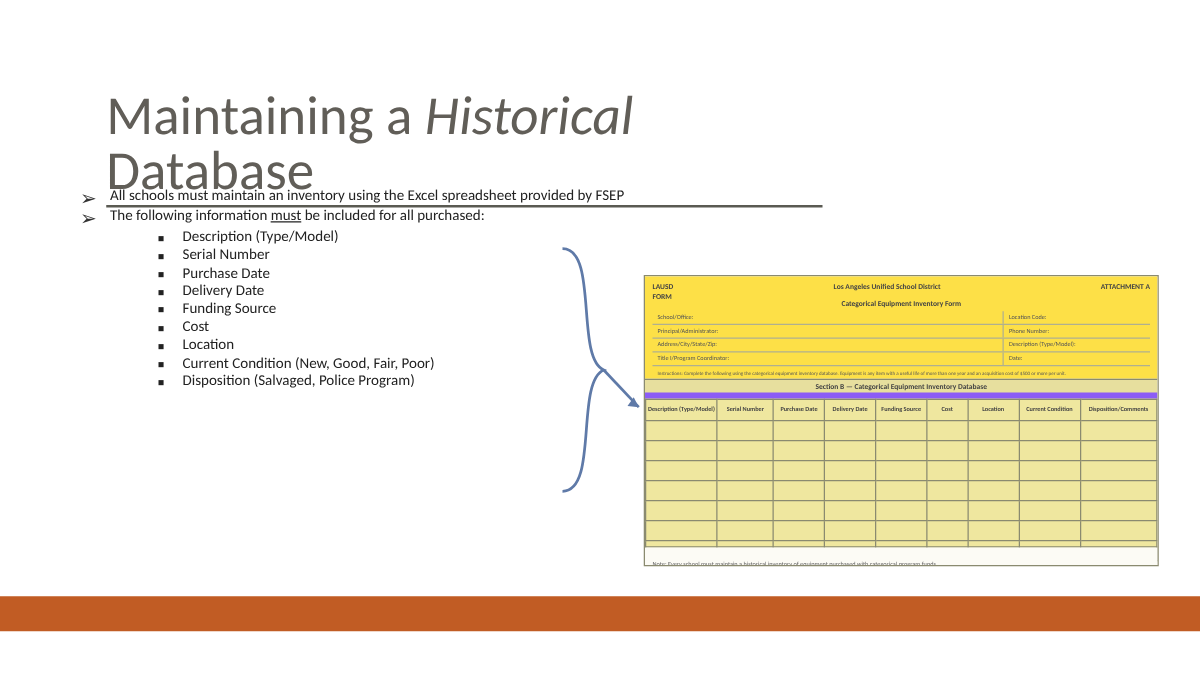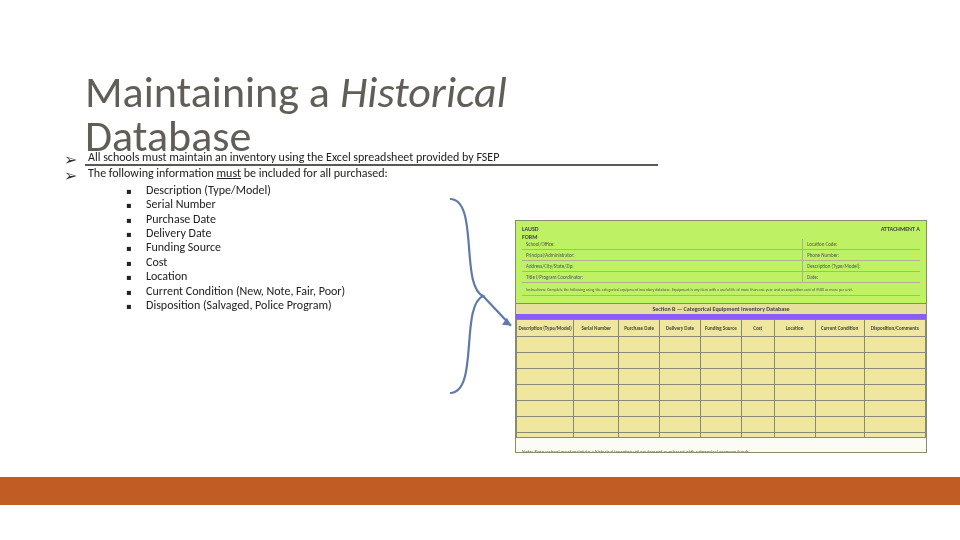--- a/index.html
+++ b/index.html
@@ -94,21 +94,21 @@
     background: #f6f4ed;
     font-size: 5px;
     color: #555;
     box-sizing: border-box;
     overflow: hidden;
   }
   .form-top {
     height: 82px;
     padding: 4px 6px;
     box-sizing: border-box;
-    background: #bef264;
+    background: #fde047;
   }
   .form-top .row {
     display: flex;
     border-bottom: 1px solid #b0b090;
     height: 10px;
     align-items: center;
   }
   .form-top .row > div {
     border-right: 1px solid #b0b090;
     padding: 0 4px;
@@ -197,38 +197,42 @@
     <li>
       <span>The following information </span><span class="u">must</span><span> be included for all purchased:</span>
       <ul class="squares">
         <li><span>Description (Type/Model)</span></li>
         <li><span>Serial Number</span></li>
         <li><span>Purchase Date</span></li>
         <li><span>Delivery Date</span></li>
         <li><span>Funding Source</span></li>
         <li><span>Cost</span></li>
         <li><span>Location</span></li>
-        <li><span>Current Condition (New, Note, Fair, Poor)</span></li>
+        <li><span>Current Condition (New, Good, Fair, Poor)</span></li>
         <li><span>Disposition (Salvaged, Police Program)</span></li>
       </ul>
     </li>
   </ul>
 </div>
 
 <svg class="brace" viewBox="0 0 70 200" preserveAspectRatio="none">
   <path d="M 5 2 C 34 2 15 90 38 100 C 15 110 34 198 5 198" stroke="#5f7aa8" stroke-width="2.2" fill="none"></path>
   <path d="M 38 100 L 66 130" stroke="#5f7aa8" stroke-width="2.2" fill="none"></path>
   <path d="M 66 130 l -9 -1 l 5 -7 z" fill="#5f7aa8"></path>
 </svg>
 
 <div class="form-image">
   <div class="form-top">
     <div class="header-row">
       <div>LAUSD<br>FORM</div>
+      <div style="text-align:center;flex:2">Los Angeles Unified School District</div>
       <div style="text-align:center">ATTACHMENT A</div>
+    </div>
+    <div class="header-row" style="justify-content:center;height:10px;">
+      <div style="text-align:center">Categorical Equipment Inventory Form</div>
     </div>
     <div class="row">
       <div style="flex:3">School/Office:</div>
       <div style="flex:1.2">Location Code:</div>
     </div>
     <div class="row">
       <div style="flex:3">Principal/Administrator:</div>
       <div style="flex:1.2">Phone Number:</div>
     </div>
     <div class="row">

